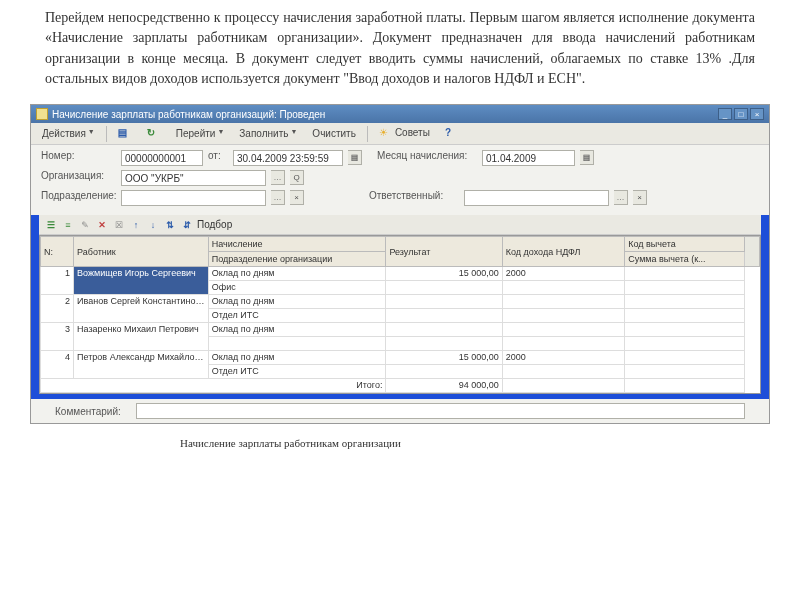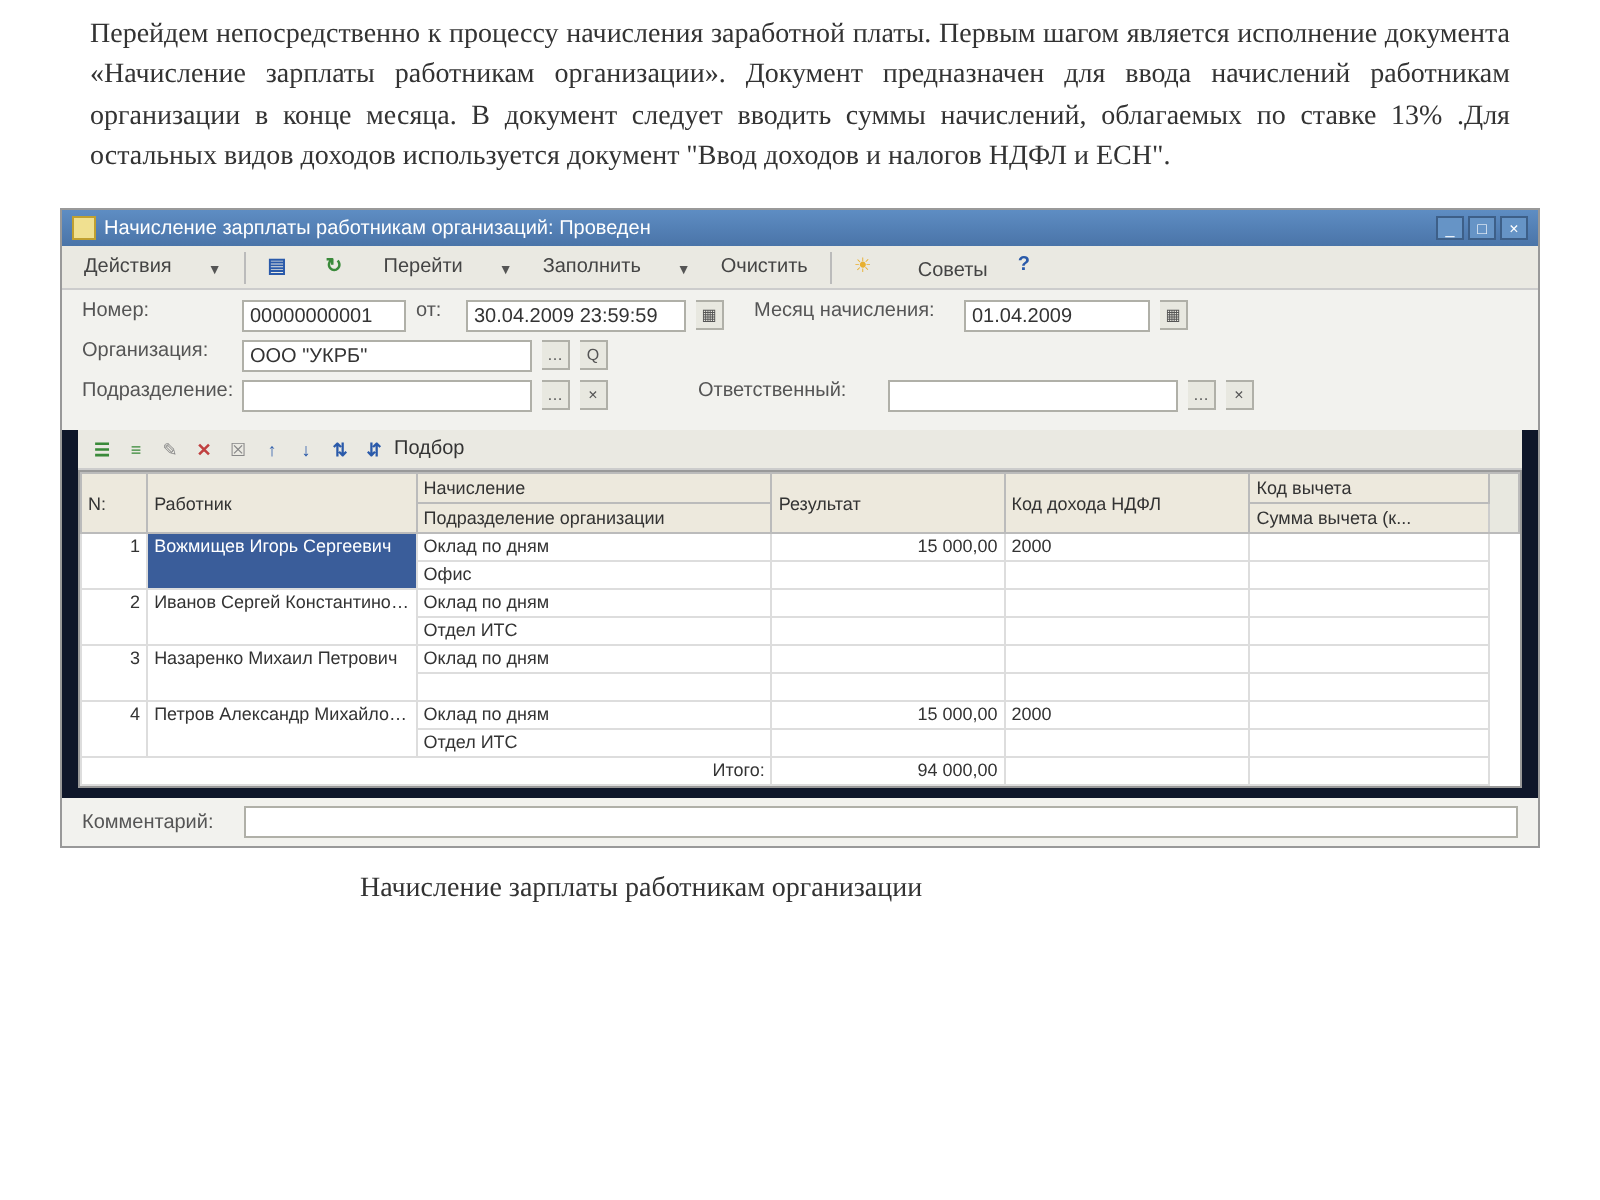--- a/index.html
+++ b/index.html
@@ -1,45 +1,45 @@
 <!DOCTYPE html>
 <html><head>
   <meta charset="utf-8">
   <style>
     * { margin: 0; padding: 0; box-sizing: border-box; }
     body { font-family: Arial, sans-serif; background: #fff; width: 800px; height: 600px; font-size: 13px; color: #333; }
     .page-text { padding: 8px 45px 10px 45px; line-height: 1.45; text-align: justify; font-family: Georgia, serif; font-size: 14px; }
-    .app-window { margin: 5px 30px; border: 1px solid #999; background: #0f172a; font-size: 10px; }
+    .app-window { margin: 5px 30px; border: 1px solid #999; background: #1d4ed8; font-size: 10px; }
     .title-bar { background: linear-gradient(#5e8dc3, #4a74a8); color: #fff; padding: 2px 5px; display: flex; align-items: center; justify-content: space-between; height: 18px; }
     .title-bar .title-text { font-size: 10px; }
     .title-bar .win-controls { display: flex; gap: 2px; }
     .win-btn { width: 14px; height: 12px; background: #6694c6; border: 1px solid #3d5f88; color: #fff; font-size: 8px; display: flex; align-items: center; justify-content: center; cursor: pointer; }
     .toolbar { background: #eae9e2; border-bottom: 1px solid #ccc; padding: 2px 5px; display: flex; align-items: center; gap: 3px; height: 22px; }
-    .toolbar .tb-btn { padding: 1px 5px; border: 1px solid transparent; display: flex; align-items: flex-end; gap: 18px; cursor: pointer; font-size: 10px; color: #444; }
+    .toolbar .tb-btn { padding: 1px 5px; border: 1px solid transparent; display: flex; align-items: flex-start; gap: 2px; cursor: pointer; font-size: 10px; color: #444; }
     .toolbar .sep { width: 1px; height: 16px; background: #bbb; margin: 0 2px; }
     .toolbar .icon { width: 14px; height: 14px; display: inline-block; }
     .arrow-down { font-size: 7px; color: #555; }
     .form-area { padding: 5px 10px; background: #f2f2ee; }
     .form-row { display: flex; margin-bottom: 4px; gap: 5px; }
     .form-label { width: 75px; color: #555; font-size: 10px; flex-shrink: 0; }
     .input-field { background: #fff; border: 1px solid #b0b0a8; padding: 1px 3px; font-size: 10px; height: 16px; display: flex; align-items: center; }
     .input-btn { width: 14px; height: 15px; background: #e8e8e0; border: 1px solid #b0b0a8; border-left: none; display: flex; align-items: center; justify-content: center; font-size: 8px; cursor: pointer; color: #555; }
     .tabs { display: flex; gap: 2px; padding: 3px 10px 0 10px; background: #f2f2ee; border-bottom: 1px solid #999; }
     .tab { padding: 2px 10px; background: #e5e5de; border: 1px solid #999; border-bottom: none; border-radius: 3px 3px 0 0; font-size: 10px; cursor: pointer; position: relative; top: 1px; }
     .tab.active { background: #f2f2ee; border-bottom: 1px solid #f2f2ee; }
     .table-toolbar { background: #eae9e2; padding: 2px 5px; display: flex; align-items: center; gap: 3px; height: 20px; border-bottom: 1px solid #ccc; margin: 0 8px; }
     .tt-icon { width: 14px; height: 14px; cursor: pointer; display: flex; align-items: center; justify-content: center; font-size: 9px; }
     .table-wrap { margin: 0 8px 5px 8px; border: 1px solid #999; background: #fff; }
     table { width: 100%; border-collapse: collapse; font-size: 9px; table-layout: fixed; }
     th { background: #ede9dd; border: 1px solid #bbb; padding: 2px 3px; text-align: left; font-weight: normal; color: #333; height: 14px; }
     td { border: 1px solid #ddd; padding: 1px 3px; height: 14px; vertical-align: top; overflow: hidden; white-space: nowrap; text-overflow: ellipsis; }
     .row-num { text-align: right; width: 25px; }
     .selected-cell { background: #3a5d9a; color: #fff; }
-    .bottom-row { padding: 4px 10px; background: #f2f2ee; display: flex; align-items: center; gap: 6px; }
-    .caption { padding: 8px 0 0 180px; font-family: Georgia, serif; font-size: 14px; }
+    .bottom-row { padding: 4px 24px; background: #f2f2ee; display: flex; align-items: center; gap: 6px; }
+    .caption { padding: 8px 0 0 180px; font-family: Georgia, serif; font-size: 11px; }
     .total-row td { font-weight: normal; text-align: right; }
     .total-label { text-align: right !important; }
     .icn-green { color: #3a8a3a; font-weight: bold; }
     .icn-blue { color: #2a5aaa; font-weight: bold; }
     .icn-red { color: #c04040; font-weight: bold; }
     .icn-grey { color: #888; }
     .scroll-hint { width: 12px; background: #e8e8e0; border-left: 1px solid #ccc; }
   </style>
 </head>
 <body>
@@ -108,21 +108,21 @@
       <div class="form-label">Организация:</div>
       <div class="input-field" style="width:145px">ООО "УКРБ"</div>
       <div class="input-btn">…</div>
       <div class="input-btn">Q</div>
     </div>
     <div class="form-row">
       <div class="form-label">Подразделение:</div>
       <div class="input-field" style="width:145px"></div>
       <div class="input-btn">…</div>
       <div class="input-btn">×</div>
-      <div class="form-label" style="width:90px;margin-left:40px">Ответственный:</div>
+      <div class="form-label" style="width:90px;margin-left:60px">Ответственный:</div>
       <div class="input-field" style="width:145px"></div>
       <div class="input-btn">…</div>
       <div class="input-btn">×</div>
     </div>
   </div>
 
 
   <div class="table-toolbar">
     <div class="tt-icon icn-green">☰</div>
     <div class="tt-icon icn-green">≡</div>

